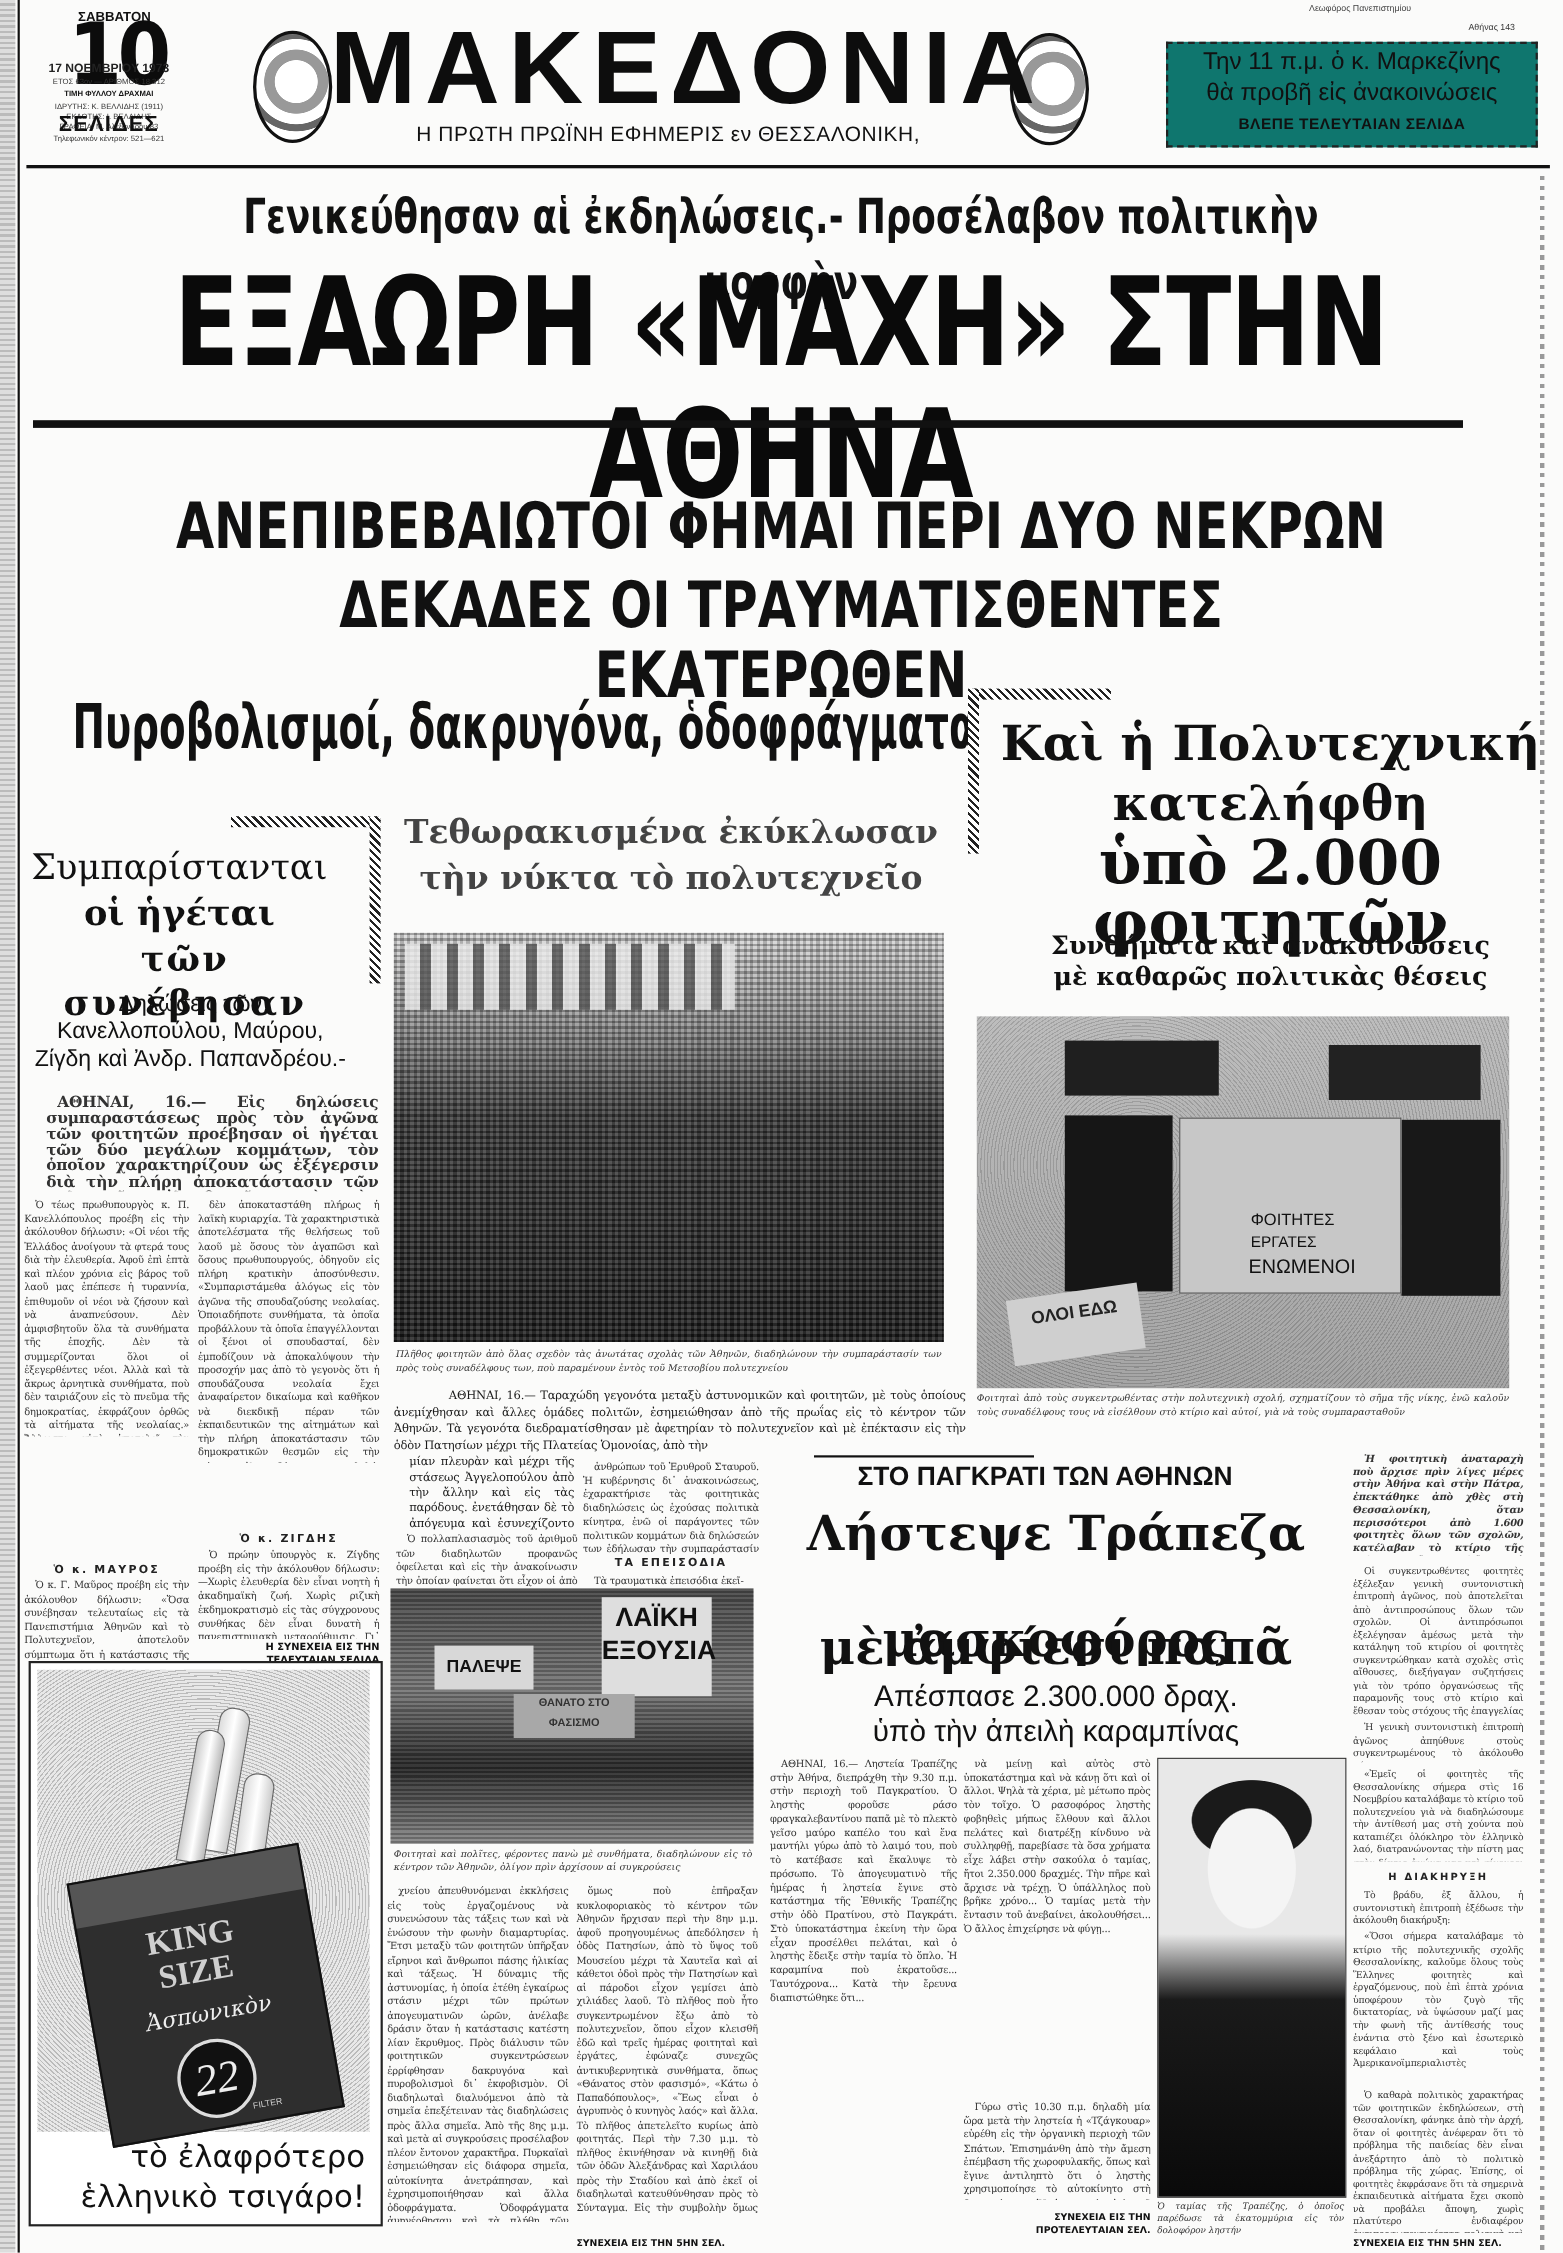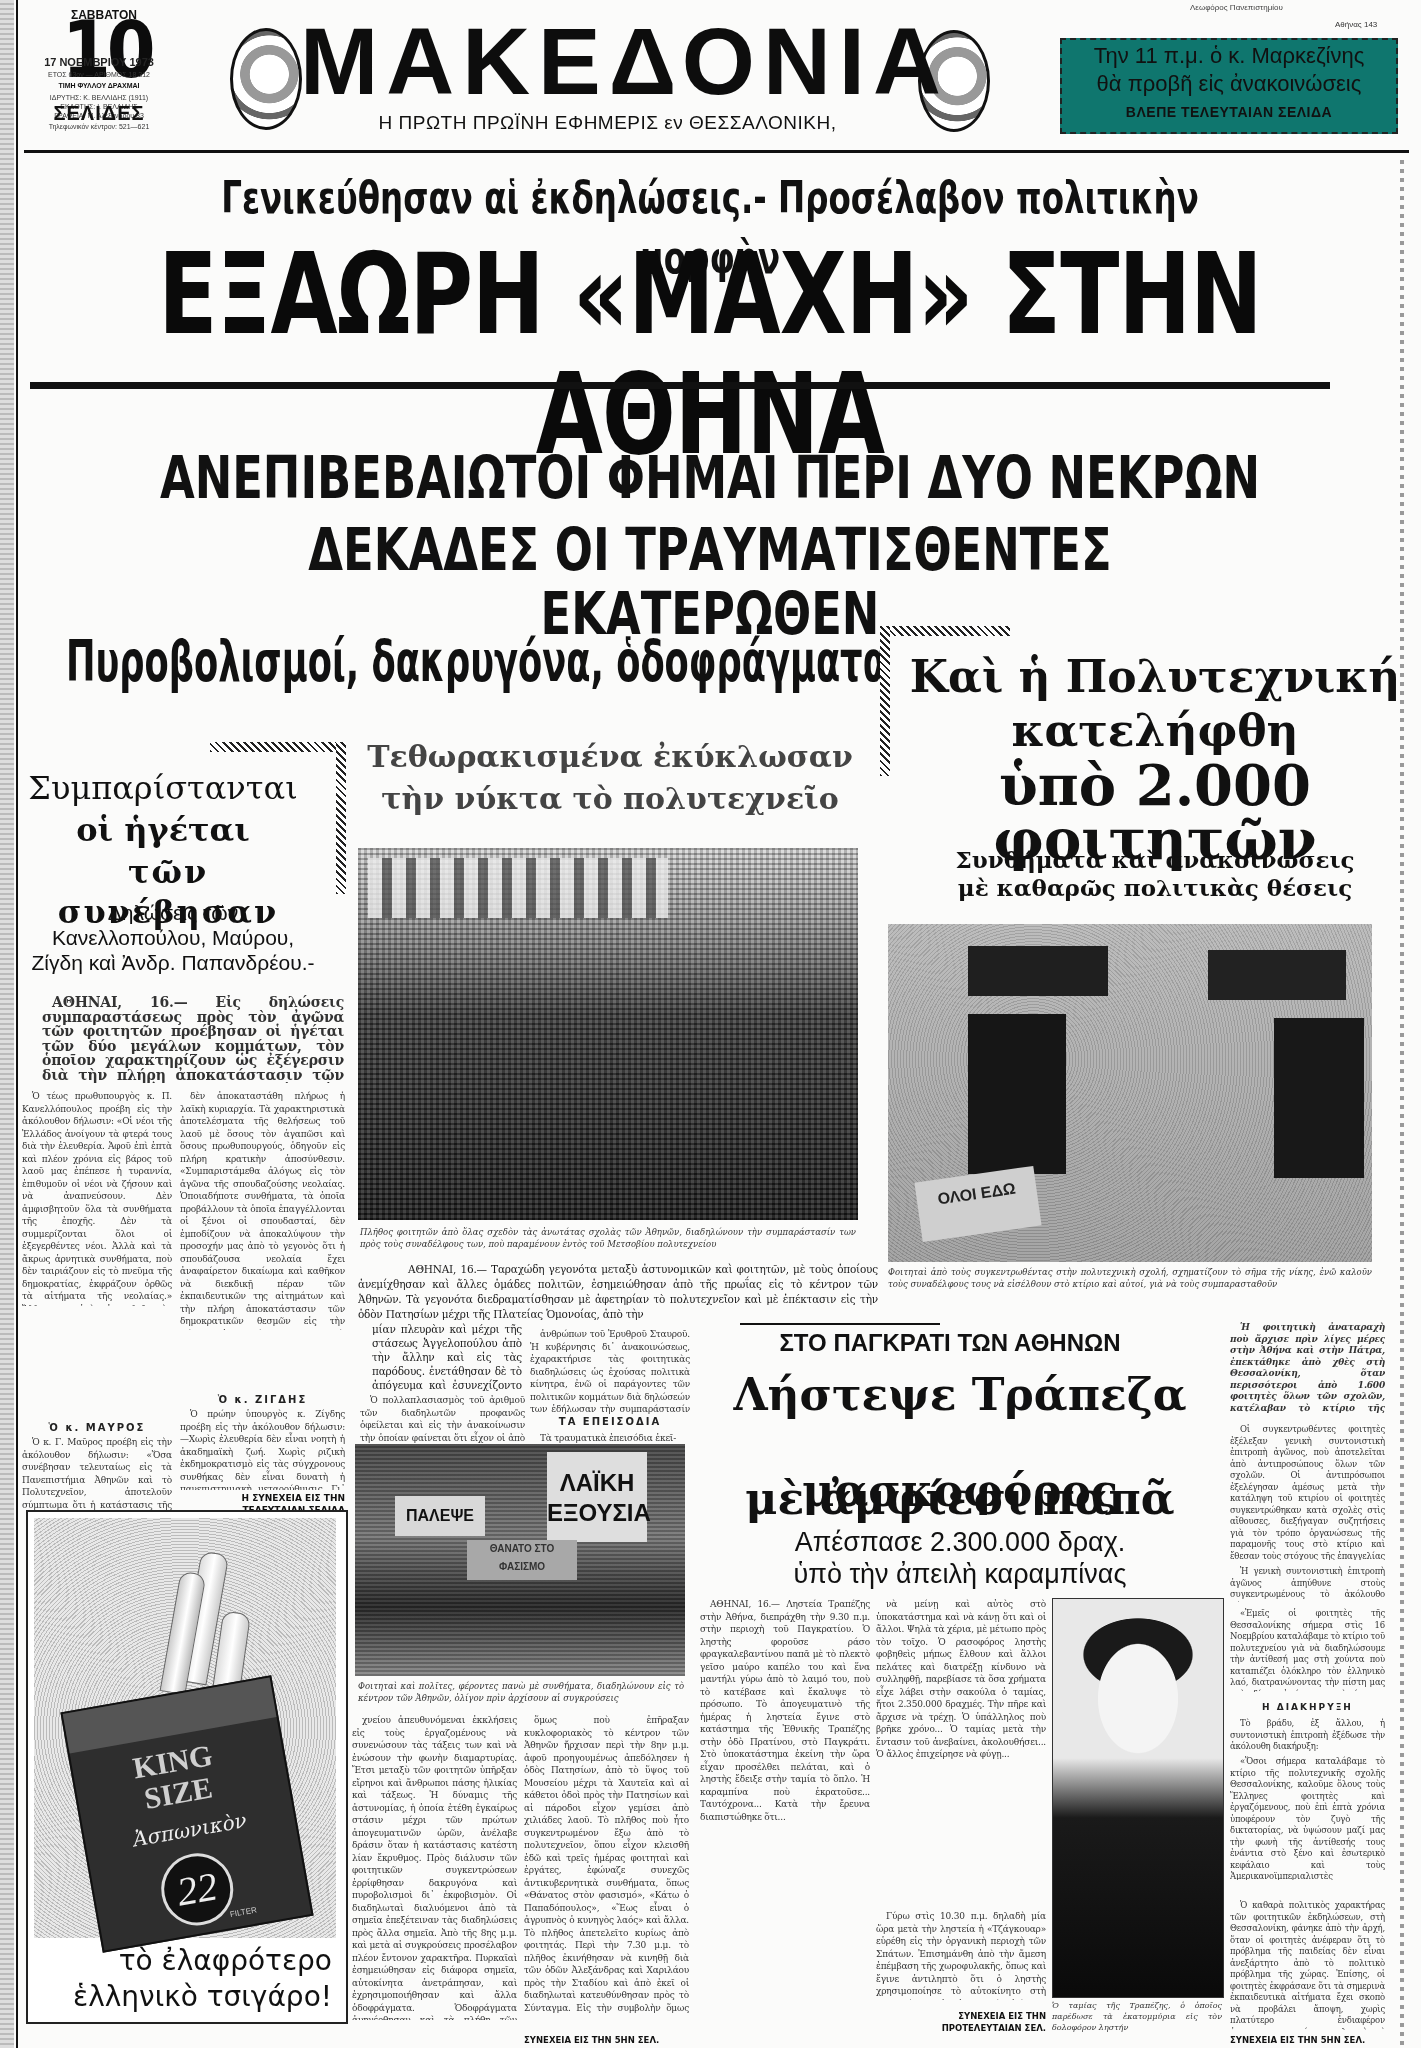--- a/index.html
+++ b/index.html
@@ -131,21 +131,21 @@
 </div>
 <div class="abs subhd" style="left:530px;top:1410px;width:160px;">ΤΑ ΕΠΕΙΣΟΔΙΑ</div>
 <div class="abs txtcol" style="left:530px;top:1432px;width:160px;height:14px;">
   <p>Τὰ τραυματικὰ ἐπεισόδια ἐκεῖ-</p>
 </div>
 
 <div class="abs photo" style="left:355px;top:1444px;width:330px;height:232px;background:
   repeating-linear-gradient(0deg,rgba(0,0,0,0.2) 0 2px,rgba(255,255,255,0.06) 2px 4px),
   linear-gradient(180deg,#4a4a4a 0%,#7a7a7a 40%,#2a2a2a 70%,#8a8a8a 100%);">
   <div class="abs lsans center" style="left:40px;top:52px;width:90px;height:40px;background:#d8d8d8;font-size:16px;font-weight:bold;line-height:40px;color:#111;">ΠΑΛΕΨΕ</div>
-  <div class="abs lsans center" style="left:192px;top:8px;width:100px;height:90px;background:#dedede;font-size:24px;font-weight:bold;line-height:30px;color:#111;padding-top:16px;box-sizing:border-box;">ΛΑΪΚΗ ΕΞΟΥΣΙΑ</div>
+  <div class="abs lsans center" style="left:192px;top:8px;width:100px;height:90px;background:#dedede;font-size:24px;font-weight:bold;line-height:30px;color:#111;padding-top:4px;box-sizing:border-box;">ΛΑΪΚΗ ΕΞΟΥΣΙΑ</div>
   <div class="abs lsans center" style="left:112px;top:96px;width:110px;height:40px;background:#a8a8a8;font-size:10px;font-weight:bold;line-height:18px;color:#333;">ΘΑΝΑΤΟ ΣΤΟ ΦΑΣΙΣΜΟ</div>
 </div>
 <div class="abs caption" style="left:358px;top:1680px;width:326px;font-size:8.5px;">Φοιτηταὶ καὶ πολῖτες, φέροντες πανὼ μὲ συνθήματα, διαδηλώνουν εἰς τὸ κέντρον τῶν Ἀθηνῶν, ὀλίγον πρὶν ἀρχίσουν αἱ συγκρούσεις</div>
 
 <div class="abs txtcol" style="left:352px;top:1714px;width:165px;height:306px;">
   <p>χνείου ἀπευθυνόμεναι ἐκκλήσεις εἰς τοὺς ἐργαζομένους νὰ συνενώσουν τὰς τάξεις των καὶ νὰ ἐνώσουν τὴν φωνὴν διαμαρτυρίας. Ἔτσι μεταξὺ τῶν φοιτητῶν ὑπῆρξαν εἴρηνοι καὶ ἄνθρωποι πάσης ἡλικίας καὶ τάξεως. Ἡ δύναμις τῆς ἀστυνομίας, ἡ ὁποία ἐτέθη ἐγκαίρως στάσιν μέχρι τῶν πρώτων ἀπογευματινῶν ὡρῶν, ἀνέλαβε δράσιν ὅταν ἡ κατάστασις κατέστη λίαν ἔκρυθμος. Πρὸς διάλυσιν τῶν φοιτητικῶν συγκεντρώσεων ἐρρίφθησαν δακρυγόνα καὶ πυροβολισμοὶ δι᾽ ἐκφοβισμὸν. Οἱ διαδηλωταὶ διαλυόμενοι ἀπὸ τὰ σημεῖα ἐπεξέτειναν τὰς διαδηλώσεις πρὸς ἄλλα σημεῖα. Ἀπὸ τῆς 8ης μ.μ. καὶ μετὰ αἱ συγκρούσεις προσέλαβον πλέον ἔντονον χαρακτῆρα. Πυρκαϊαὶ ἐσημειώθησαν εἰς διάφορα σημεῖα, αὐτοκίνητα ἀνετράπησαν, καὶ ἐχρησιμοποιήθησαν καὶ ἄλλα ὁδοφράγματα. Ὁδοφράγματα ἀνηγέρθησαν καὶ τὰ πλήθη τῶν διαδηλωτῶν ἐκινοῦντο συνεχῶς ἀπὸ ἐδῶ καὶ ἐκεῖ. Κατὰ τὴν διάρκειαν τῶν συγκρούσεων ἀστυνομικοὶ καὶ τραυματισμοί, πρὸς ἀντιμετώπισιν δὲ τῶν τραυματισμῶν ἀνέγρων ἀσθενῶν τὰ</p>
 </div>
 <div class="abs txtcol" style="left:524px;top:1714px;width:165px;height:300px;">
   <p>ὅμως ποὺ ἐπῆραξαν κυκλοφοριακὸς τὸ κέντρον τῶν Ἀθηνῶν ἤρχισαν περὶ τὴν 8ην μ.μ. ἀφοῦ προηγουμένως ἀπεδόλησεν ἡ ὁδὸς Πατησίων, ἀπὸ τὸ ὕψος τοῦ Μουσείου μέχρι τὰ Χαυτεῖα καὶ αἱ κάθετοι ὁδοὶ πρὸς τὴν Πατησίων καὶ αἱ πάροδοι εἶχον γεμίσει ἀπὸ χιλιάδες λαοῦ. Τὸ πλῆθος ποὺ ἦτο συγκεντρωμένον ἔξω ἀπὸ τὸ πολυτεχνεῖον, ὅπου εἶχον κλεισθῆ ἐδῶ καὶ τρεῖς ἡμέρας φοιτηταὶ καὶ ἐργάτες, ἐφώναζε συνεχῶς ἀντικυβερνητικὰ συνθήματα, ὅπως «Θάνατος στὸν φασισμό», «Κάτω ὁ Παπαδόπουλος», «Ἕως εἶναι ὁ ἀγρυπνὸς ὁ κυνηγὸς λαός» καὶ ἄλλα. Τὸ πλῆθος ἀπετελεῖτο κυρίως ἀπὸ φοιτητάς. Περὶ τὴν 7.30 μ.μ. τὸ πλῆθος ἐκινήθησαν νὰ κινηθῇ διὰ τῶν ὁδῶν Ἀλεξάνδρας καὶ Χαριλάου πρὸς τὴν Σταδίου καὶ ἀπὸ ἐκεῖ οἱ διαδηλωταὶ κατευθύνθησαν πρὸς τὸ Σύνταγμα. Εἰς τὴν συμβολὴν ὅμως τῶν ὁδῶν Χαριλάου καί... Σταδίου μονάχα συνέβησαν ἀστυνομικοὶ νὰ ἀποκόψουν ἀλλοῦ φοιτηταί, ἀναγκάσαντες νὰ ἀναστρέψουν τὴν πορείαν τοῦ πλήθους πρὸς τὸ Σύνταγμα. Παλαιότεροι οἱ διαδηλωταὶ ἐπεχείρησαν καὶ εἰς ἐπίθεσιν ἕναν χῶρον τοῦ</p>
 </div>
@@ -159,20 +159,25 @@
 <div class="abs serif center" style="left:900px;top:846px;width:510px;font-size:23px;font-weight:bold;line-height:28px;">Συνθήματα καὶ ἀνακοινώσεις</div>
 <div class="abs serif center" style="left:900px;top:874px;width:510px;font-size:23px;font-weight:bold;line-height:28px;">μὲ καθαρῶς πολιτικὰς θέσεις</div>
 
 <div class="abs photo" style="left:888px;top:924px;width:484px;height:338px;background:
   repeating-radial-gradient(circle at 30% 40%,rgba(0,0,0,0.1) 0 1px,rgba(255,255,255,0.1) 1px 3px),
   linear-gradient(180deg,#b5b5b5,#9b9b9b);">
   <div class="abs" style="left:80px;top:22px;width:140px;height:50px;background:#1f1f1f;"></div>
   <div class="abs" style="left:320px;top:26px;width:138px;height:50px;background:#222;"></div>
   <div class="abs" style="left:80px;top:90px;width:98px;height:160px;background:#161616;"></div>
   <div class="abs" style="left:386px;top:94px;width:90px;height:160px;background:#181818;"></div>
+  <div class="abs" style="left:184px;top:92px;width:200px;height:158px;background:#c7c7c7;border:1px solid #555;">
+    <div class="abs lsans" style="left:64px;top:84px;font-size:15px;color:#111;">ΦΟΙΤΗΤΕΣ</div>
+    <div class="abs lsans" style="left:64px;top:104px;font-size:14px;color:#111;">ΕΡΓΑΤΕΣ</div>
+    <div class="abs lsans" style="left:62px;top:124px;font-size:18px;color:#111;">ΕΝΩΜΕΝΟΙ</div>
+  </div>
   <div class="abs lsans" style="left:30px;top:250px;width:120px;height:60px;background:#cfcfcf;font-size:16px;font-weight:bold;line-height:40px;text-align:center;transform:rotate(-8deg);color:#222;">ΟΛΟΙ ΕΔΩ</div>
 </div>
 <div class="abs caption" style="left:888px;top:1266px;width:484px;font-size:8.5px;">Φοιτηταὶ ἀπὸ τοὺς συγκεντρωθέντας στὴν πολυτεχνικὴ σχολή, σχηματίζουν τὸ σῆμα τῆς νίκης, ἐνῶ καλοῦν τοὺς συναδέλφους τους νὰ εἰσέλθουν στὸ κτίριο καὶ αὐτοί, γιὰ νὰ τοὺς συμπαρασταθοῦν</div>
 
 <div class="abs txtcol" style="left:1230px;top:1322px;width:155px;height:92px;font-style:italic;font-weight:bold;font-size:9px;line-height:11.5px;">
   <p>Ἡ φοιτητικὴ ἀναταραχὴ ποὺ ἄρχισε πρὶν λίγες μέρες στὴν Ἀθήνα καὶ στὴν Πάτρα, ἐπεκτάθηκε ἀπὸ χθὲς στὴ Θεσσαλονίκη, ὅταν περισσότεροι ἀπὸ 1.600 φοιτητὲς ὅλων τῶν σχολῶν, κατέλαβαν τὸ κτίριο τῆς πολυτεχνικῆς σχολῆς καὶ ἐγκαταστάθηκαν σ᾽ αὐτό.</p>
 </div>
 <div class="abs txtcol" style="left:1230px;top:1424px;width:155px;height:136px;font-size:8.5px;line-height:11.5px;">
   <p>Οἱ συγκεντρωθέντες φοιτητὲς ἐξέλεξαν γενικὴ συντονιστικὴ ἐπιτροπὴ ἀγῶνος, ποὺ ἀποτελεῖται ἀπὸ ἀντιπροσώπους ὅλων τῶν σχολῶν. Οἱ ἀντιπρόσωποι ἐξελέγησαν ἀμέσως μετὰ τὴν κατάληψη τοῦ κτιρίου οἱ φοιτητὲς συγκεντρώθηκαν κατὰ σχολὲς στὶς αἴθουσες, διεξήγαγαν συζητήσεις γιὰ τὸν τρόπο ὀργανώσεως τῆς παραμονῆς τους στὸ κτίριο καὶ ἔθεσαν τοὺς στόχους τῆς ἐπαγγελίας τους. Μέχρι ἀργὰ τὸ βράδυ συνεχιζόταν ἡ προσέλευση φοιτητῶν καὶ ὑπολογίζεται ὅτι ὁ ἀριθμός τους ἔχει φθάσει τις 2.500.</p>
 </div>

